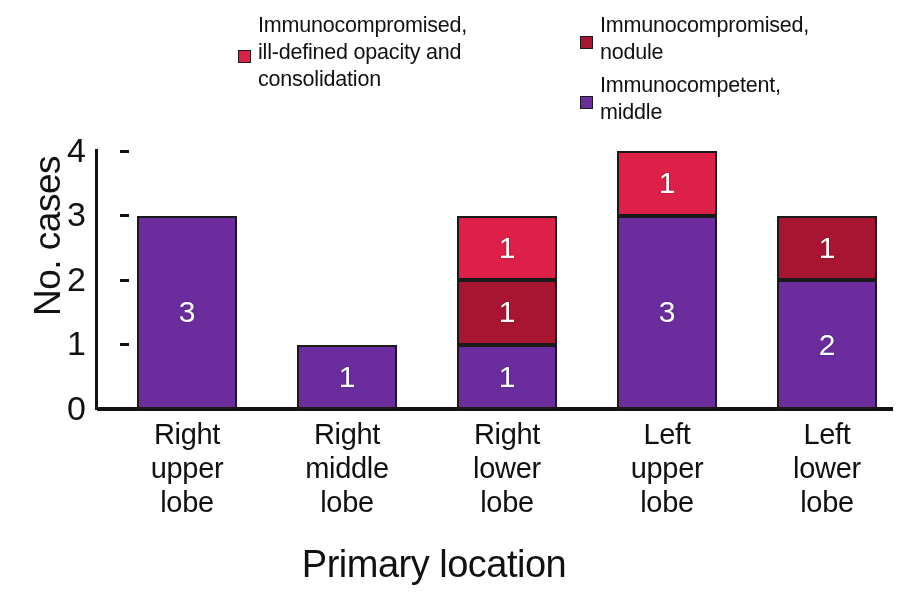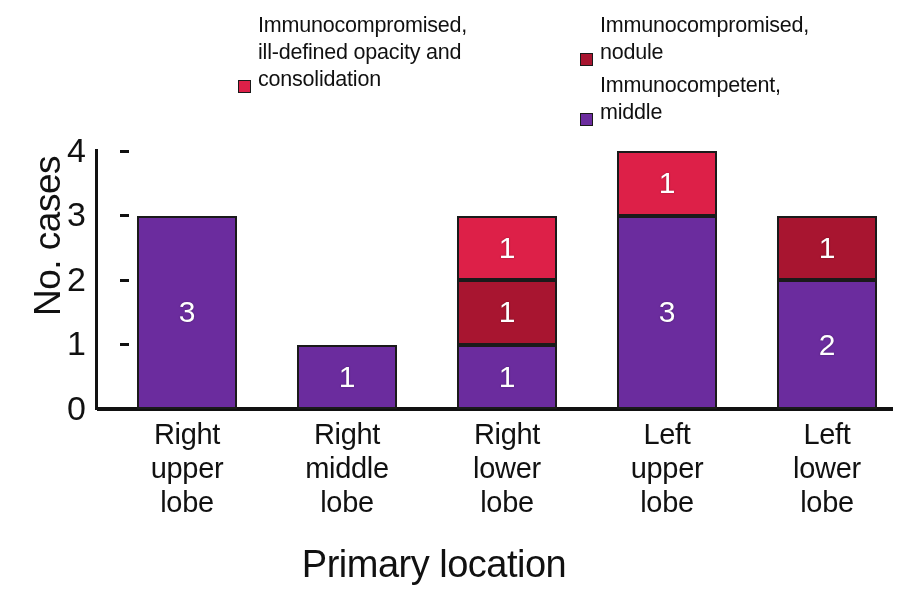--- a/index.html
+++ b/index.html
@@ -10,21 +10,21 @@
     overflow:hidden;
     position:relative;
   }
   #chart-root{position:absolute;left:0;top:0;width:900px;height:600px;}
 
   
   .legend{position:absolute;left:238px;top:8px;width:660px;height:120px;}
   .legend-col{position:absolute;}
   .legend-col-left{left:0px;top:4px;width:330px;}
   .legend-col-right{left:342px;top:4px;width:320px;}
-  .legend-entry{display:flex;align-items:flex-end;margin-bottom:6px;}
+  .legend-entry{display:flex;align-items:center;margin-bottom:6px;}
   .swatch{
     width:13px;height:13px;flex:0 0 13px;
     margin-top:7px;margin-right:7px;
     border:1.5px solid #1a1a1a;
     box-sizing:border-box;
   }
   .legend-label{
     font-size:21.5px;line-height:27px;color:#111111;
     letter-spacing:-0.2px;white-space:pre-line;
   }

